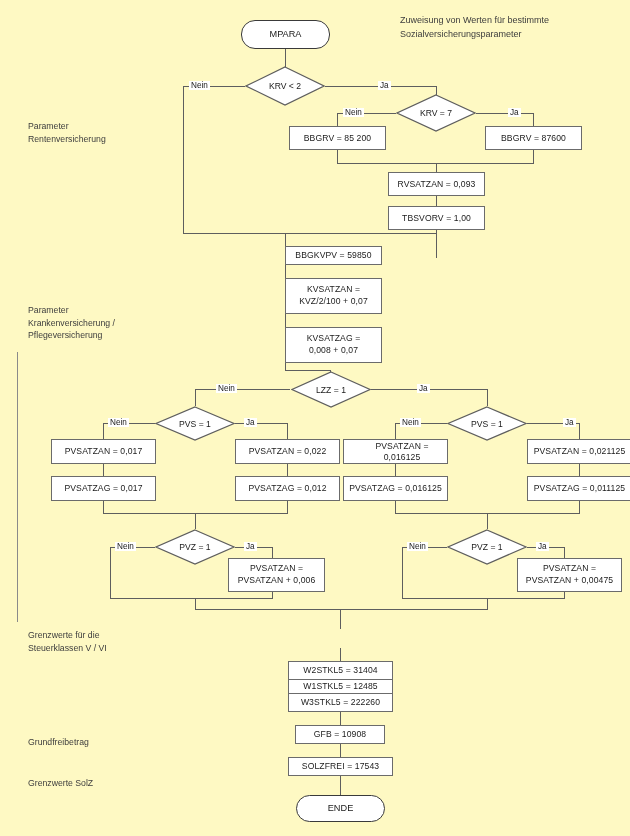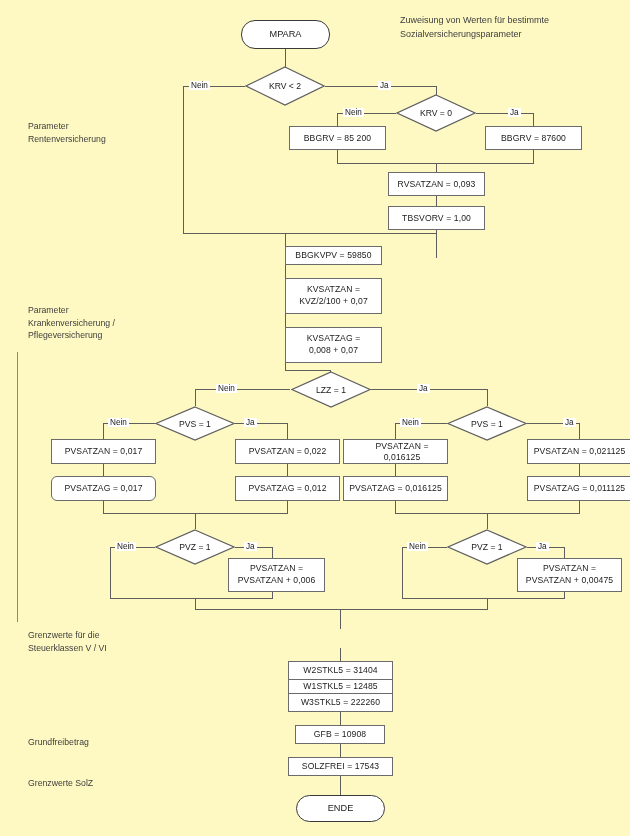--- a/index.html
+++ b/index.html
@@ -222,21 +222,21 @@
     <svg class="shape" viewBox="0 0 80 40" preserveAspectRatio="none">
       <polygon points="40,1 79,20 40,39 1,20" fill="#ffffff" stroke="#5e5e5e" stroke-width="1.2"></polygon>
     </svg>
     <div class="dlabel">KRV &lt; 2</div>
   </div>
 
   <div class="diamond" style="left:396px; top:94px; width:80px; height:38px;">
     <svg class="shape" viewBox="0 0 80 38" preserveAspectRatio="none">
       <polygon points="40,1 79,19 40,37 1,19" fill="#ffffff" stroke="#5e5e5e" stroke-width="1.2"></polygon>
     </svg>
-    <div class="dlabel">KRV = 0</div>
+    <div class="dlabel">KRV = 7</div>
   </div>
 
   <div class="node process" style="left:289px; top:126px; width:97px; height:24px;">BBGRV = 85 200</div>
   <div class="node process" style="left:485px; top:126px; width:97px; height:24px;">BBGRV = 87600</div>
 
   <div class="node process" style="left:388px; top:172px; width:97px; height:24px;">RVSATZAN = 0,093</div>
   <div class="node process" style="left:388px; top:206px; width:97px; height:24px;">TBSVORV = 1,00</div>
 
   <div class="node process" style="left:285px; top:246px; width:97px; height:19px;">BBGKVPV = 59850</div>
   <div class="node process two-line" style="left:285px; top:278px; width:97px; height:36px;">KVSATZAN =
@@ -262,21 +262,21 @@
       <polygon points="40,1 79,17.5 40,34 1,17.5" fill="#ffffff" stroke="#5e5e5e" stroke-width="1.2"></polygon>
     </svg>
     <div class="dlabel">PVS = 1</div>
   </div>
 
   <div class="node process" style="left:51px;  top:439px; width:105px; height:25px;">PVSATZAN = 0,017</div>
   <div class="node process" style="left:235px; top:439px; width:105px; height:25px;">PVSATZAN = 0,022</div>
   <div class="node process" style="left:343px; top:439px; width:105px; height:25px;padding-left:13px;">PVSATZAN = 0,016125</div>
   <div class="node process" style="left:527px; top:439px; width:105px; height:25px;">PVSATZAN = 0,021125</div>
 
-  <div class="node process" style="left:51px;  top:476px; width:105px; height:25px;border-radius:6px;">PVSATZAG = 0,017</div>
+  <div class="node process" style="left:51px;  top:476px; width:105px; height:25px;">PVSATZAG = 0,017</div>
   <div class="node process" style="left:235px; top:476px; width:105px; height:25px;">PVSATZAG = 0,012</div>
   <div class="node process" style="left:343px; top:476px; width:105px; height:25px;">PVSATZAG = 0,016125</div>
   <div class="node process" style="left:527px; top:476px; width:105px; height:25px;">PVSATZAG = 0,011125</div>
 
   <div class="diamond" style="left:155px; top:529px; width:80px; height:36px;">
     <svg class="shape" viewBox="0 0 80 36" preserveAspectRatio="none">
       <polygon points="40,1 79,18 40,35 1,18" fill="#ffffff" stroke="#5e5e5e" stroke-width="1.2"></polygon>
     </svg>
     <div class="dlabel">PVZ = 1</div>
   </div>

